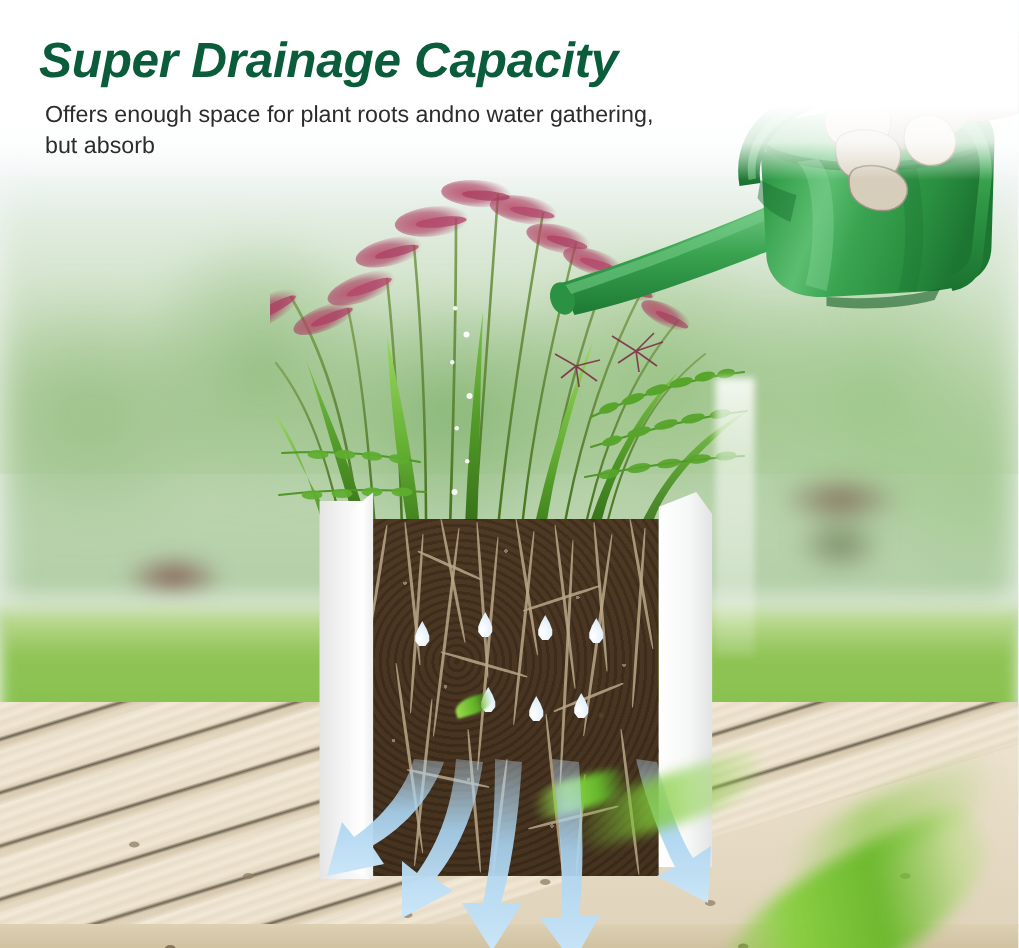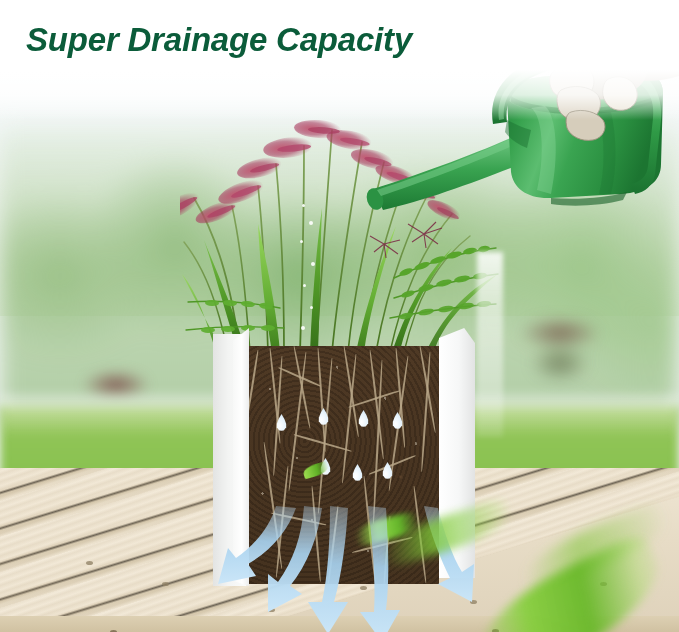--- a/index.html
+++ b/index.html
@@ -484,15 +484,16 @@
                  C 252 84, 246 74, 248 64 C 249 58, 252 55, 256 54 Z" fill="#eae4d6" stroke="#9b927d" stroke-width="1"></path>
 
         <path d="M230 14 C 250 6, 272 8, 284 18 L 280 24 C 268 16, 248 14, 232 20 Z" fill="#b6ad97" opacity="0.45"></path>
       </g>
     </svg>
   </div>
 
   <div class="topfade"></div>
   <div class="textblock">
     <h1 class="headline" style="color: rgb(11, 92, 58);">Super Drainage Capacity</h1>
+    <p class="subline" style="color: rgb(44, 44, 44);">Offers enough space for plant roots andno water gathering, but absorb</p>
   </div>
 
 </div>
 
 </body></html>

